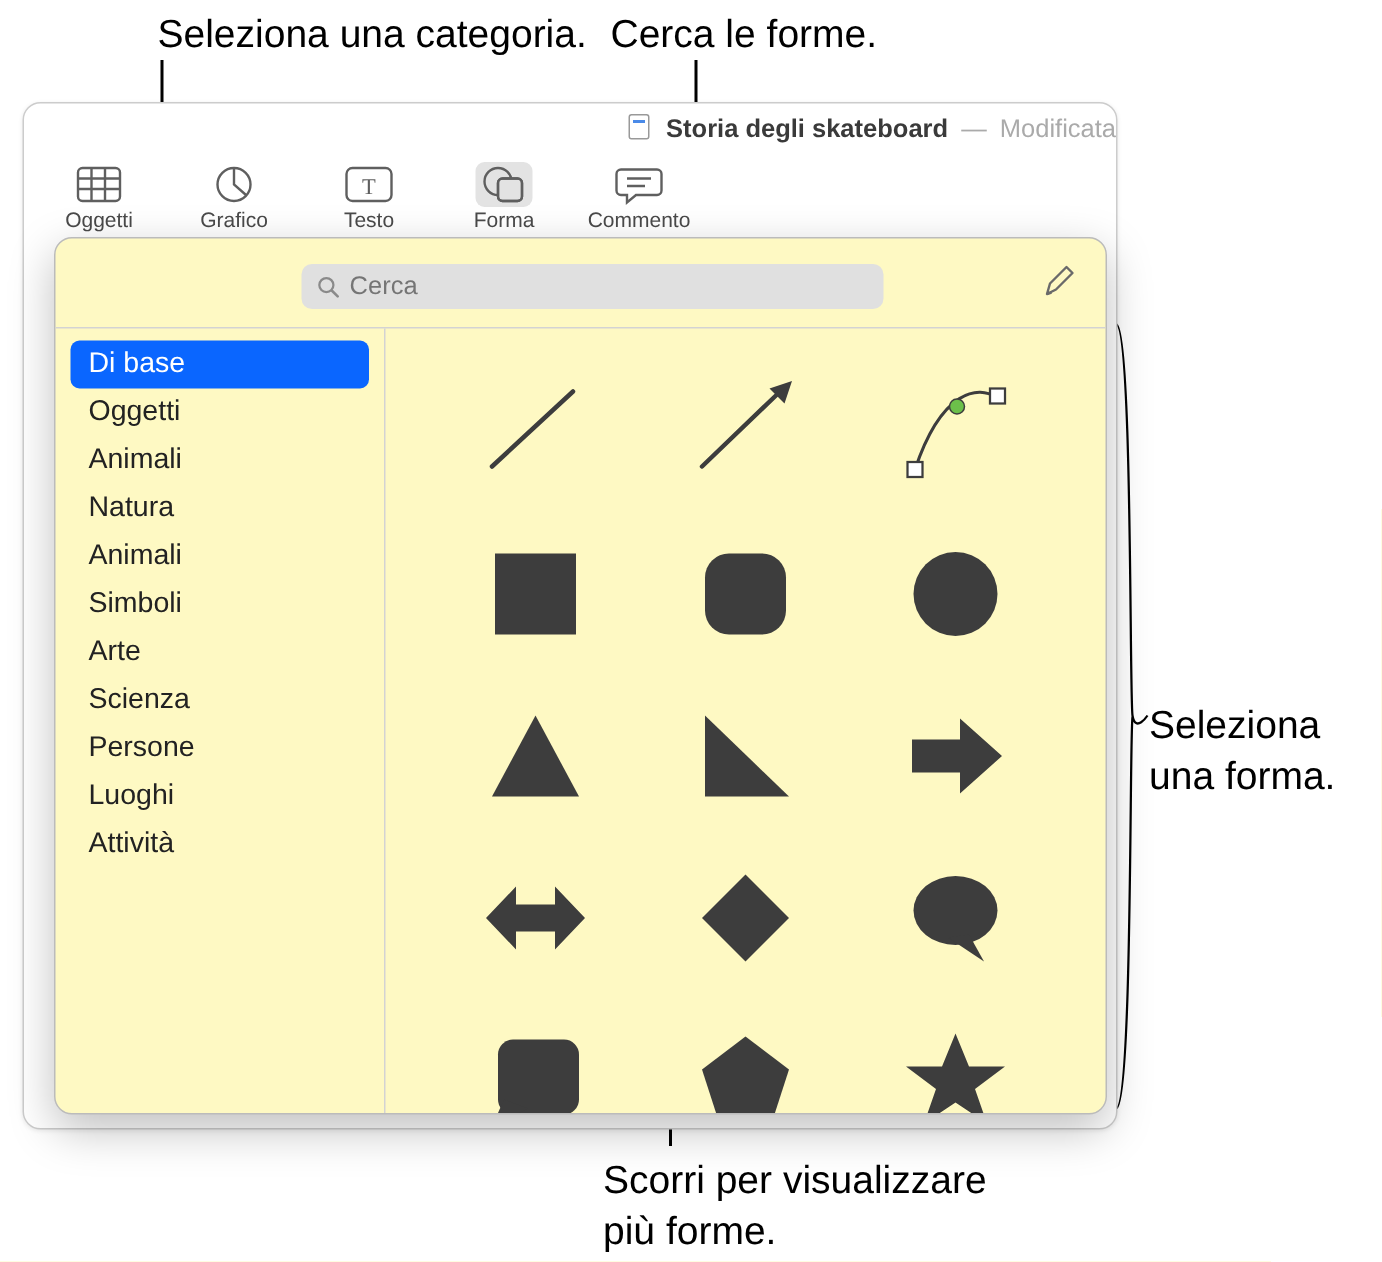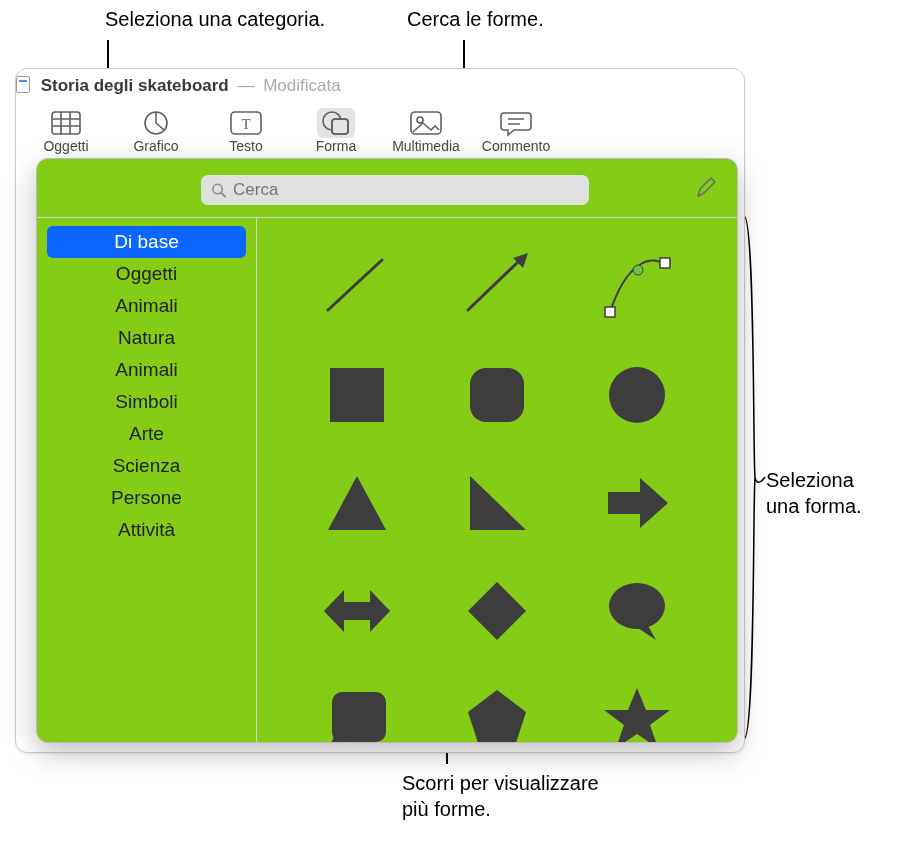--- a/index.html
+++ b/index.html
@@ -6,21 +6,21 @@
   body {
     font-family: -apple-system, "Helvetica Neue", Helvetica, Arial, sans-serif;
     background: #fff;
     width: 921px;
     height: 841px;
     position: relative;
     overflow: hidden;
   }
   .callout {
     position: absolute;
-    font-size: 20px;
+    font-size: 26px;
     color: #000;
     line-height: 1.3;
   }
   .callout-line {
     position: absolute;
     background: #000;
   }
   .callout-bracket {
     position: absolute;
     stroke: #000;
@@ -34,21 +34,21 @@
     width: 730px;
     height: 685px;
     background: #fff;
     border: 1px solid #ccc;
     border-radius: 12px;
     overflow: hidden;
     box-shadow: 0 1px 3px rgba(0,0,0,.08);
   }
   .titlebar {
     padding: 7px 0 0 0;
-    text-align: left;
+    text-align: right;
     font-size: 17px;
     color: #3a3a3a;
   }
   .titlebar .doc-icon {
     display: inline-block;
     width: 14px; height: 17px;
     border: 1px solid #999;
     background: #fff;
     vertical-align: -2px;
     margin-right: 6px;
@@ -88,21 +88,21 @@
   }
   .tb-btn.active .ico { background:#e3e3e3; }
   .tb-btn svg { stroke:#5f5f5f; fill:none; stroke-width:1.6; }
 
   .popover {
     position: absolute;
     left: 36px;
     top: 158px;
     width: 702px;
     height: 585px;
-    background: #84cc16;
+    background: #fef9c3;
     border: 1px solid #bbb;
     border-radius: 12px;
     box-shadow: 0 10px 30px rgba(0,0,0,.25);
     display:flex;
     flex-direction:column;
   }
   .pop-header {
     padding: 12px 14px 8px;
     display:flex;
     align-items:center;
@@ -138,21 +138,20 @@
     overflow:hidden;
     padding-top:8px;
   }
   .side-item{
     font-size:19px;
     padding:5px 12px;
     margin:0px 10px;
     border-radius:6px;
     color:#222;
     cursor:pointer;
-    text-align:center;
   }
   .side-item.selected{
     background:#0a66ff;
     color:#fff;
   }
   .shapes-grid{
     flex:1;
     display:grid;
     grid-template-columns: repeat(3, 1fr);
     grid-auto-rows: 102px;
@@ -237,30 +236,20 @@
     </div>
     <div class="tb-btn active">
       <div class="ico">
           <svg width="32" height="28" viewBox="0 0 32 28">
             <circle cx="12" cy="12" r="9"></circle>
             <rect x="12" y="10" width="16" height="15" rx="3" fill="#e3e3e3"></rect>
             <rect x="12" y="10" width="16" height="15" rx="3"></rect>
           </svg>
         </div>
       <span>Forma</span>
-    </div>
-    <div class="tb-btn">
-      <div class="ico">
-          <svg width="34" height="26" viewBox="0 0 34 26">
-            <rect x="2" y="2" width="30" height="22" rx="4"></rect>
-            <circle cx="11" cy="10" r="3"></circle>
-            <path d="M4 22 L14 13 L22 20 L26 16 L30 20"></path>
-          </svg>
-        </div>
-      <span>Multimedia</span>
     </div>
     <div class="tb-btn">
       <div class="ico">
           <svg width="32" height="28" viewBox="0 0 32 28">
             <path d="M4 4 H28 A3 3 0 0 1 31 7 V18 A3 3 0 0 1 28 21 H14 L8 26 V21 H4 A3 3 0 0 1 1 18 V7 A3 3 0 0 1 4 4 Z"></path>
             <line x1="8" y1="10" x2="24" y2="10"></line>
             <line x1="8" y1="15" x2="20" y2="15"></line>
           </svg>
         </div>
       <span>Commento</span>
@@ -288,20 +277,21 @@
     <div class="sidebar" id="sidebar">
         <div class="side-item selected">Di base</div>
         <div class="side-item">Oggetti</div>
         <div class="side-item">Animali</div>
         <div class="side-item">Natura</div>
         <div class="side-item">Animali</div>
         <div class="side-item">Simboli</div>
         <div class="side-item">Arte</div>
         <div class="side-item">Scienza</div>
         <div class="side-item">Persone</div>
+        <div class="side-item">Luoghi</div>
         <div class="side-item">Attività</div>
       </div>
     <div class="shapes-grid" id="shapes">
         <div class="shape-cell">
           <svg viewBox="0 0 78 78">
             <line class="stk" x1="10" y1="62" x2="64" y2="12"></line>
           </svg>
         </div>
         <div class="shape-cell">
           <svg viewBox="0 0 78 78">

